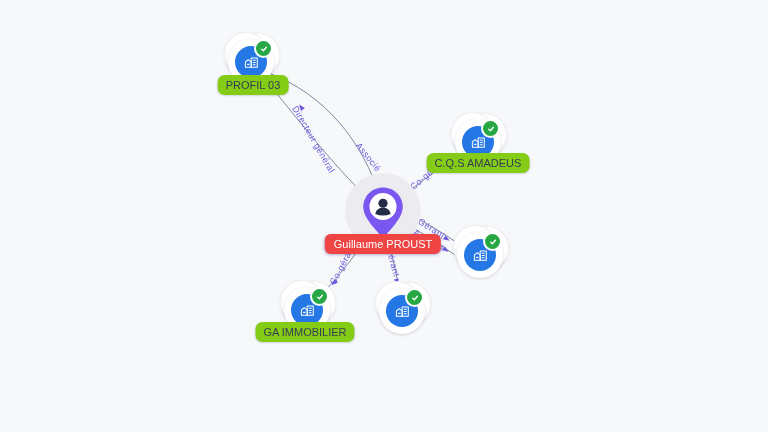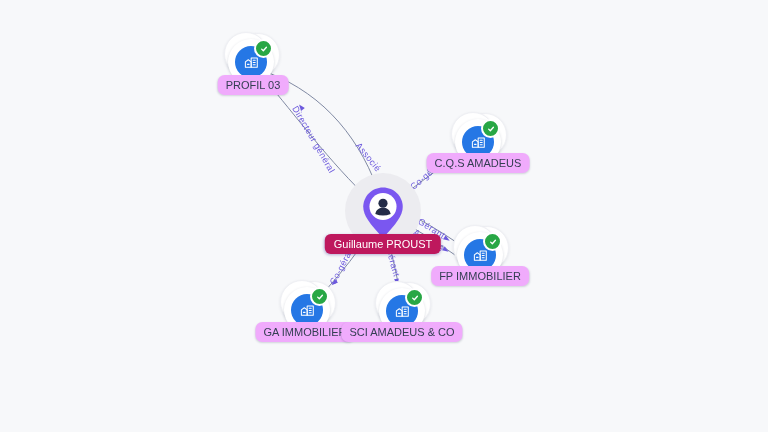--- a/index.html
+++ b/index.html
@@ -30,25 +30,25 @@
         background:#fff;box-shadow:0 1px 3px rgba(35,45,75,.18);}
   .bluecirc{position:absolute;left:7px;top:7px;width:32px;height:32px;
             border-radius:50%;background:#2577e5;display:flex;
             align-items:center;justify-content:center;}
   .badge{position:absolute;right:1px;top:0px;width:15px;height:15px;
          border-radius:50%;background:#28a745;border:2px solid #fff;
          display:flex;align-items:center;justify-content:center;}
 
   
   .nlabel{position:absolute;z-index:10;transform:translate(-50%,-50%);
-          background:#f0abfc;color:#333e52;font-size:11px;line-height:12px;
+          background:#84cc16;color:#333e52;font-size:11px;line-height:12px;
           padding:4px 8px;border-radius:7px;white-space:nowrap;
           box-shadow:0 1px 2px rgba(35,45,75,.18);cursor:pointer;}
   .plabel{position:absolute;z-index:11;transform:translate(-50%,-50%);
-          background:#be185d;color:#fff;font-size:11px;line-height:12px;
+          background:#ef4444;color:#fff;font-size:11px;line-height:12px;
           padding:4px 9px;border-radius:6px;white-space:nowrap;
           box-shadow:0 1px 3px rgba(60,40,140,.35);cursor:pointer;}
 </style>
 </head>
 <body>
 
 <div class="stage">
 
   <svg class="edgelayer" width="768" height="432">
 
@@ -156,21 +156,20 @@
           </g>
         </svg>
       </div>
       <div class="badge">
         <svg width="8" height="8" viewBox="0 0 12 12">
             <path d="M2.5 6.2 L5 8.6 L9.6 3.4" fill="none" stroke="#fff" stroke-width="2" stroke-linecap="round" stroke-linejoin="round"></path>
           </svg>
       </div>
     </div>
   </div>
-  <div class="nlabel" style="left:480px;top:276px">FP IMMOBILIER</div>
 
   <div class="node" style="left:307px;top:310px">
     <div class="stack s1"></div>
     <div class="stack s2"></div>
     <div class="card">
       <div class="bluecirc">
         <svg width="17" height="17" viewBox="0 0 20 20">
           <g fill="none" stroke="#fff" stroke-width="1.2" stroke-linejoin="round" stroke-linecap="round">
             <path d="M2.8 15.5 V9.2 L6.2 6.8 9.6 9.2 V15.5 Z"></path>
             <path d="M9.6 15.5 V4.8 H16.8 V15.5 Z"></path>
@@ -202,15 +201,14 @@
           </g>
         </svg>
       </div>
       <div class="badge">
         <svg width="8" height="8" viewBox="0 0 12 12">
             <path d="M2.5 6.2 L5 8.6 L9.6 3.4" fill="none" stroke="#fff" stroke-width="2" stroke-linecap="round" stroke-linejoin="round"></path>
           </svg>
       </div>
     </div>
   </div>
-  <div class="nlabel" style="left:402px;top:332px">SCI AMADEUS &amp; CO</div>
 
 </div>
 
 </body></html>

